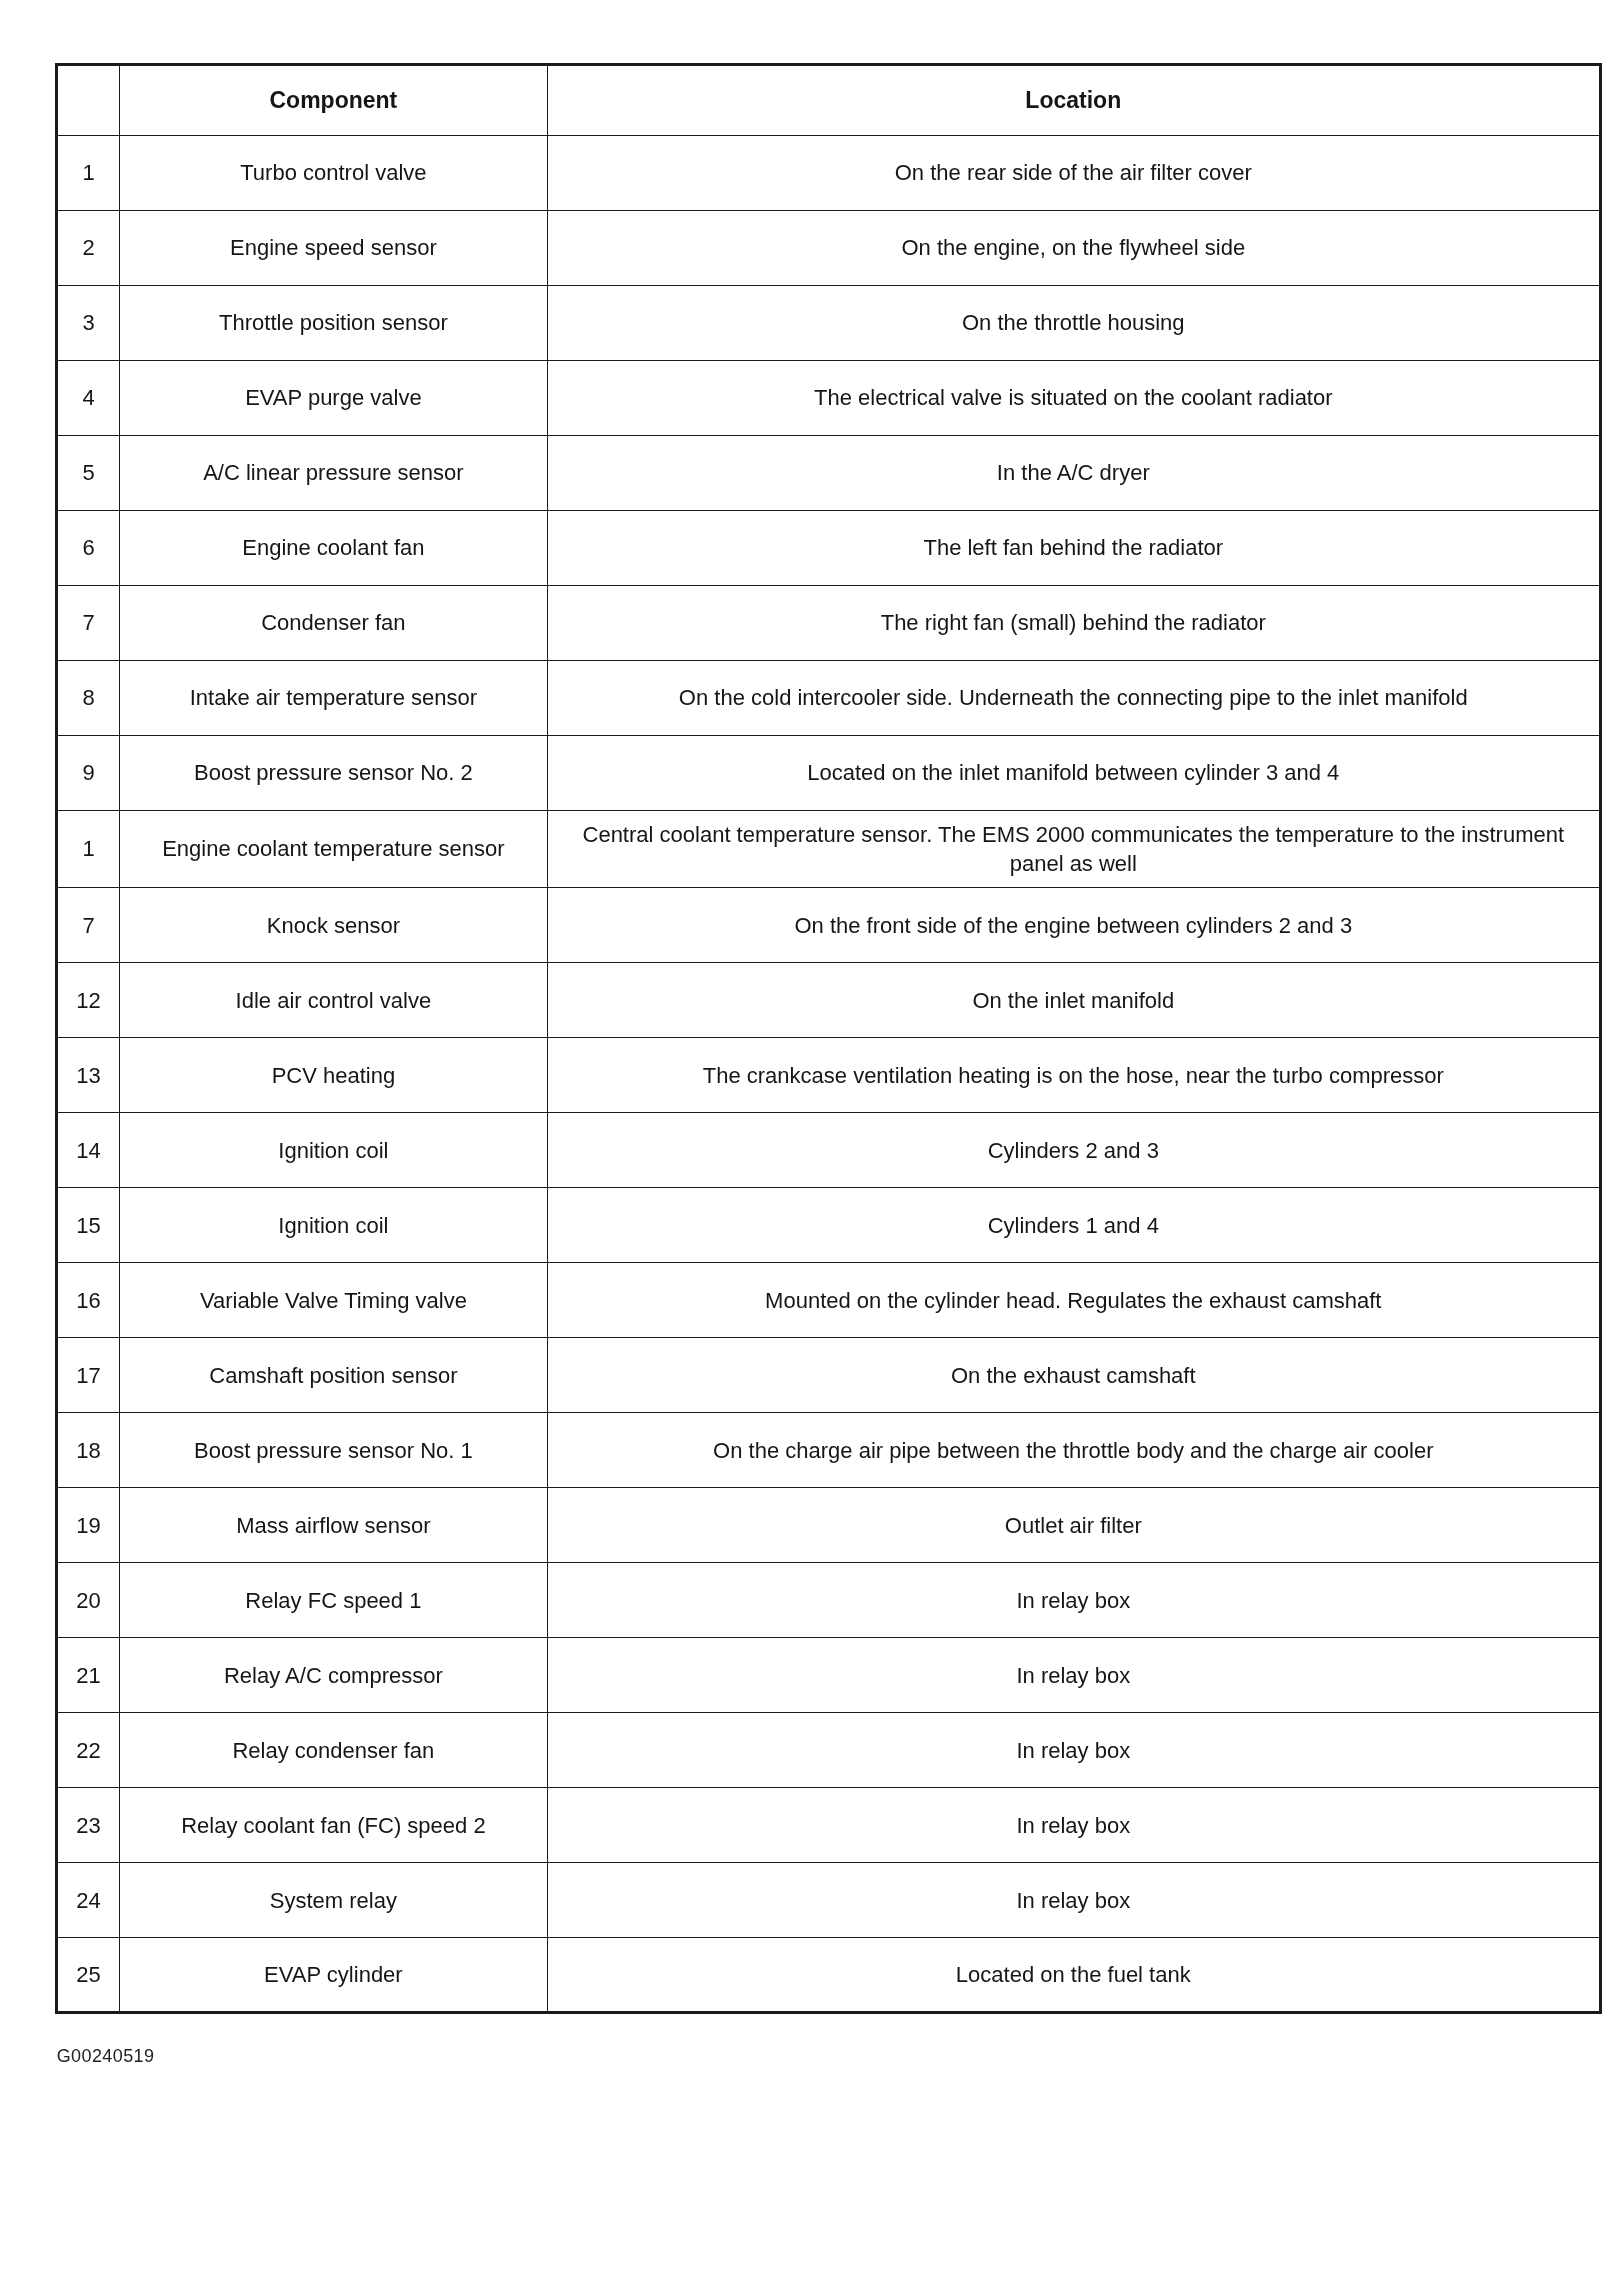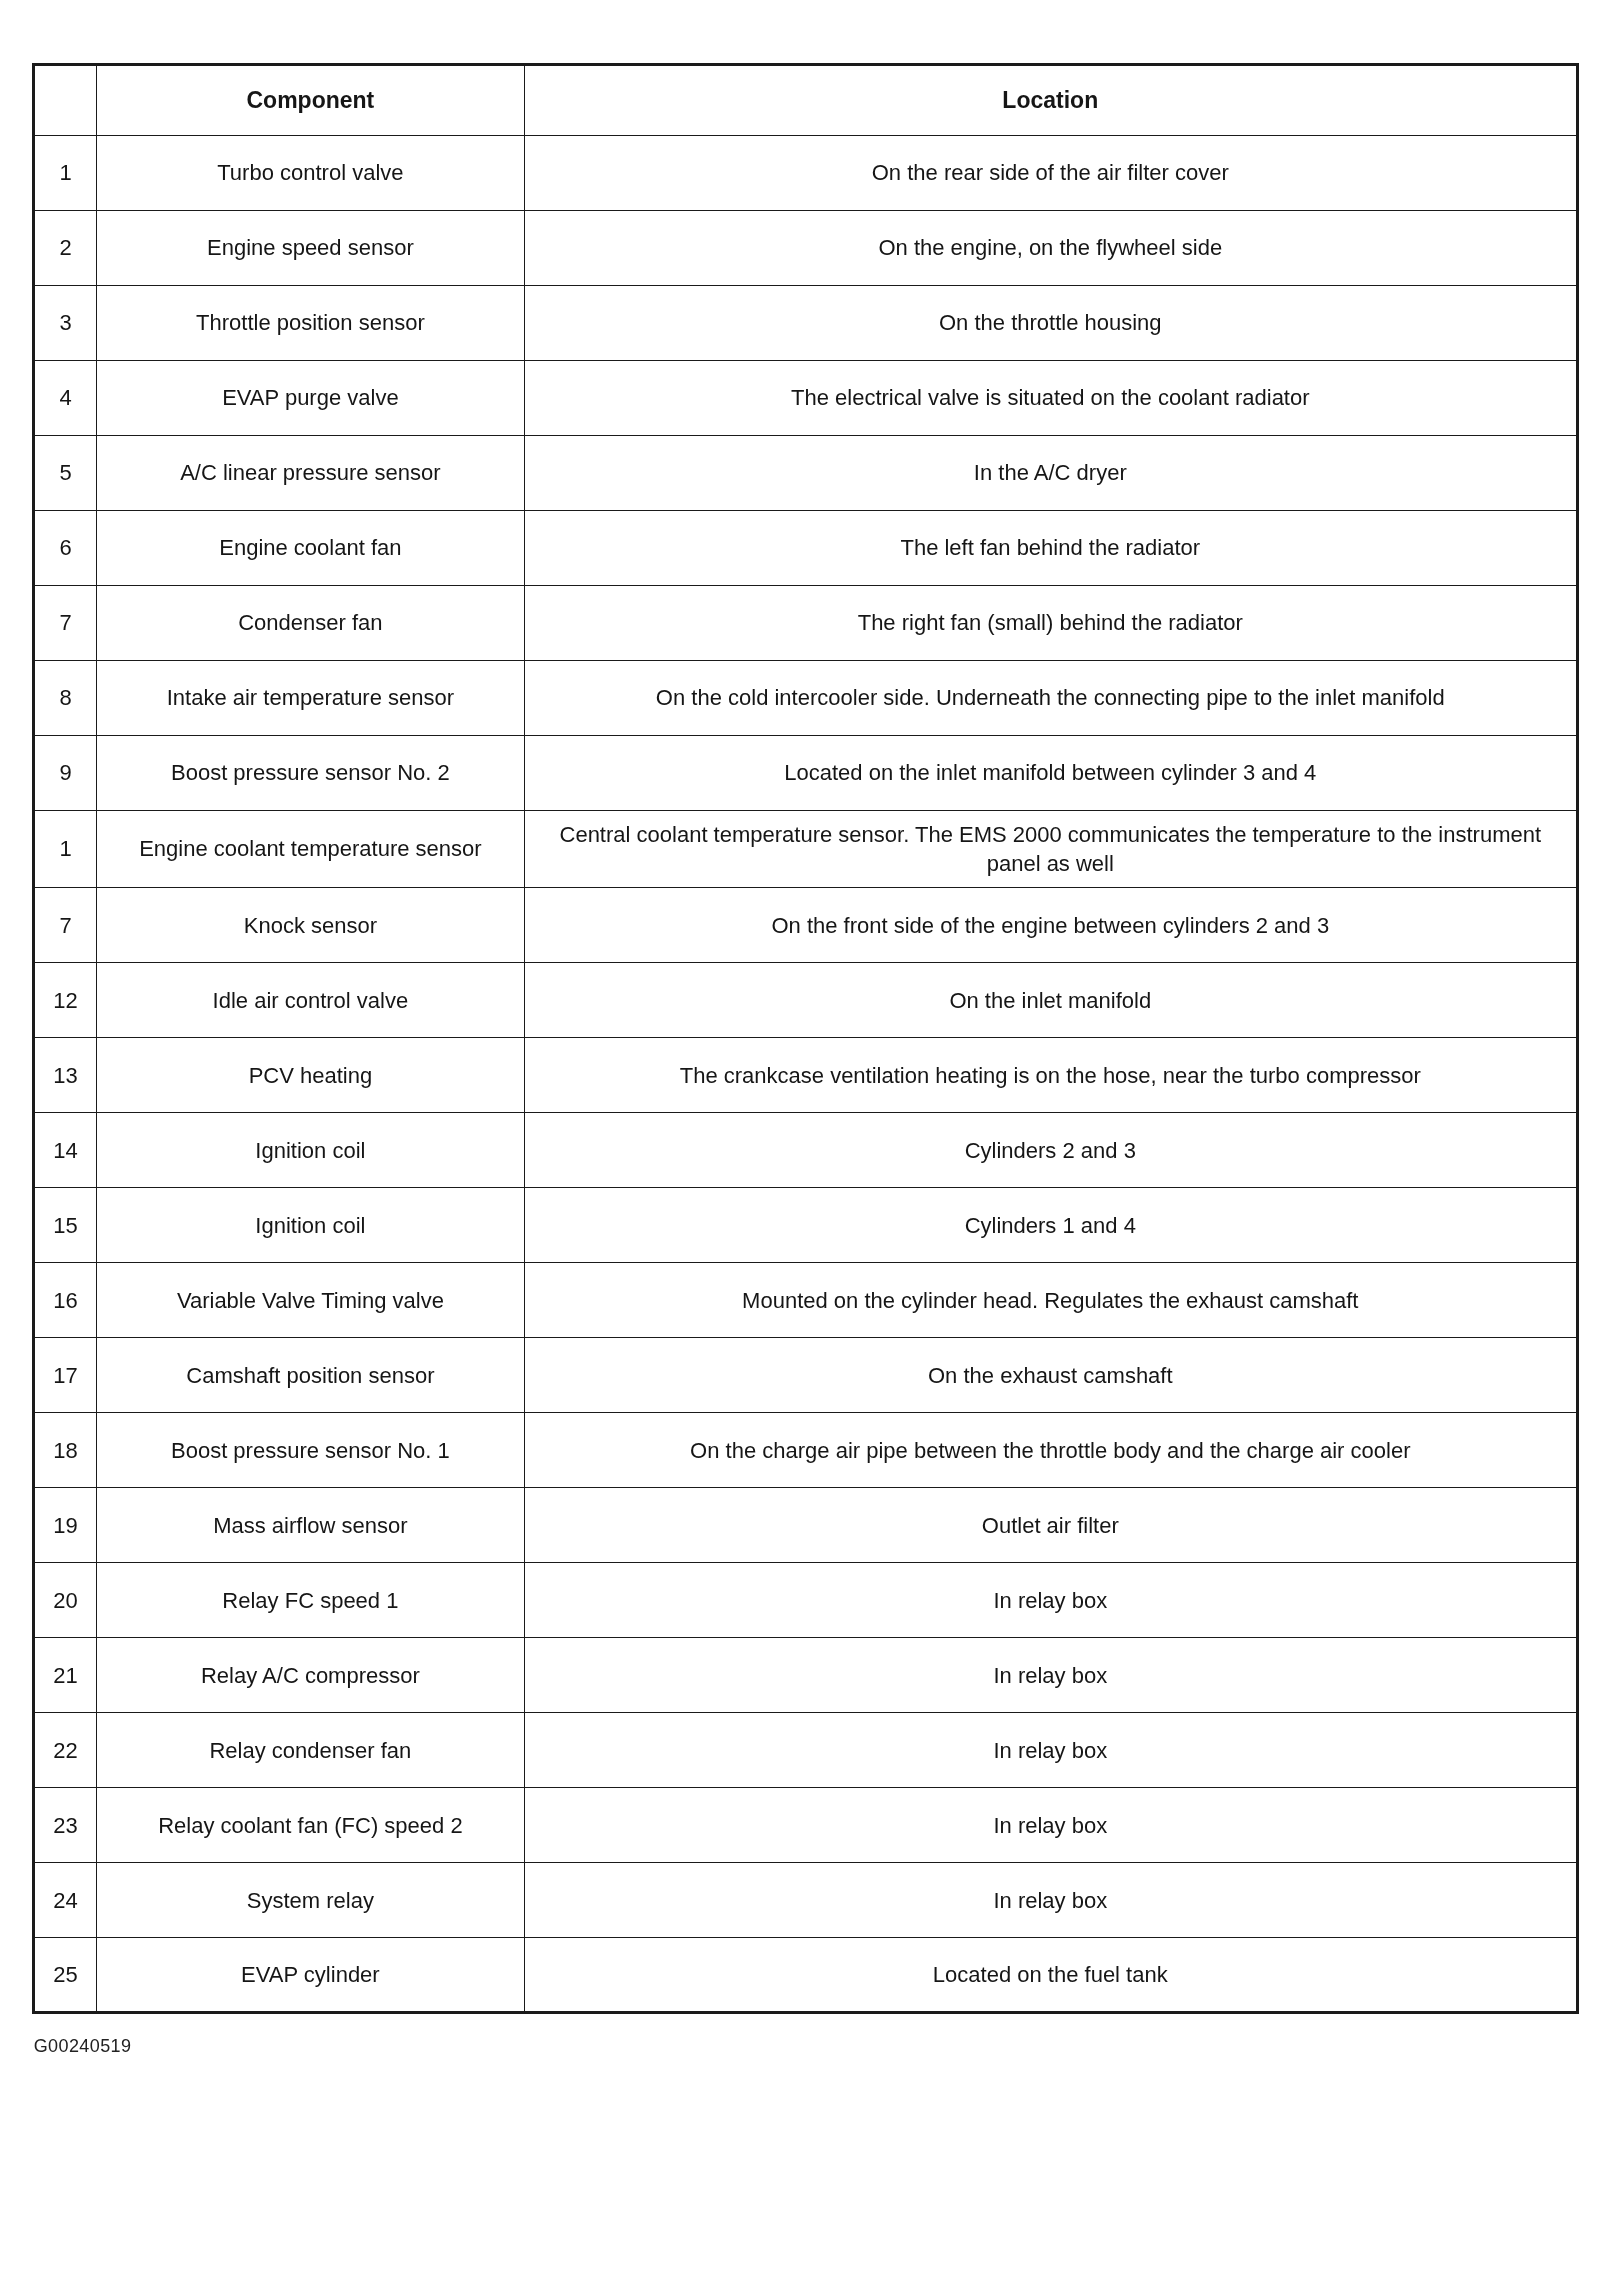--- a/index.html
+++ b/index.html
@@ -10,21 +10,21 @@
     height: 2273px;
     font-family: "Liberation Sans", sans-serif;
     color: #161616;
   }
   .page {
     position: relative;
     width: 1621px;
     height: 2273px;
     background: #ffffff;
     box-sizing: border-box;
-    padding: 63px 34px 0 32px;
+    padding: 63px 34px 0 55px;
   }
   table.component-table {
     border-collapse: collapse;
     width: 1547px;
     table-layout: fixed;
     border: 3.4px solid #1a1a1a;
   }
   table.component-table th,
   table.component-table td {
     border: 1.7px solid #1a1a1a;
@@ -42,21 +42,21 @@
     height: 71px;
   }
   table.component-table td {
     height: 75px;
   }
   .col-num  { width: 63px; }
   .col-comp { width: 426px; }
   .col-loc  { width: 1050px; }
   td.component-cell { padding-left: 8.5px; padding-right: 8.5px; }
   .figure-code {
-    margin-top: 22px;
+    margin-top: 32px;
     margin-left: 1.7px;
     font-size: 18px;
     letter-spacing: 0.4px;
     color: #222222;
   }
 </style>
 </head>
 <body>
 
 <div class="page">

